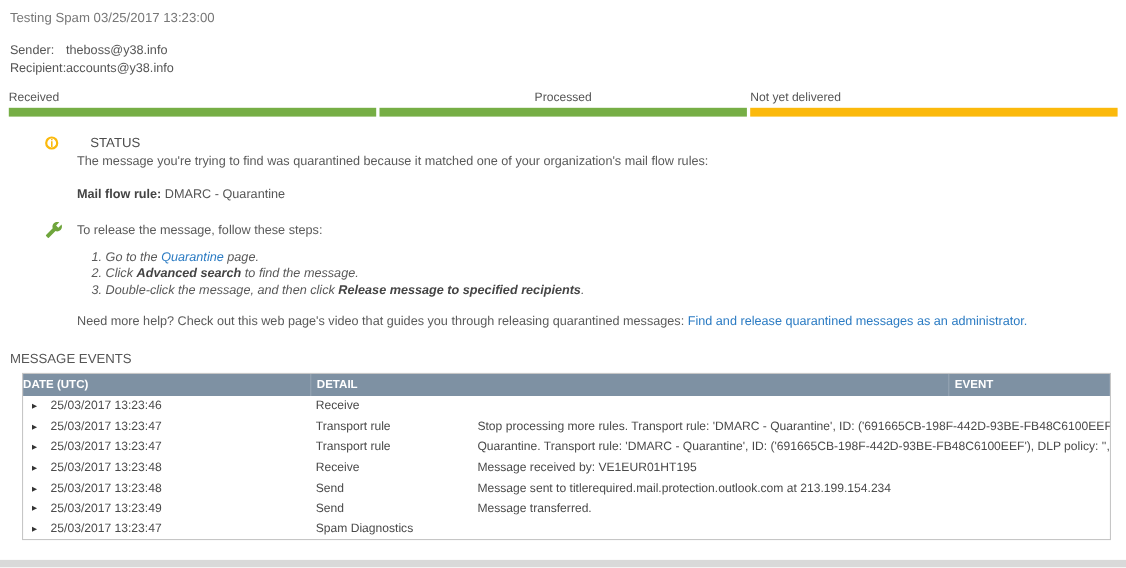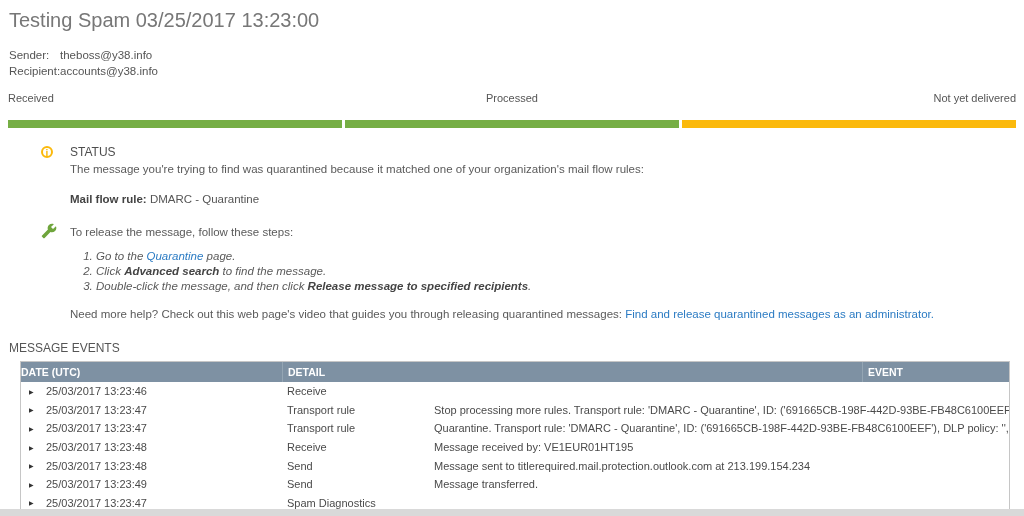--- a/index.html
+++ b/index.html
@@ -11,41 +11,41 @@
   *{box-sizing:border-box;}
   html,body{margin:0;padding:0;}
   body{
     width:1024px;height:516px;overflow:hidden;position:relative;
     background:#ffffff;
     font-family:"Liberation Sans", sans-serif;
     font-size:11.5px;color:#555;
   }
   .page-title{
     padding:9px 0 0 9px;
-    font-size:20px;color:#777;font-weight:400;
+    font-size:12px;color:#777;font-weight:400;
   }
   .meta{margin:15px 0 0 9px;line-height:16px;color:#555;}
   .meta-label{display:inline-block;width:51px;}
   .progress{margin:13px 8px 0 8px;}
-  .progress-labels{display:flex;gap:3px;font-size:11px;color:#555;margin-bottom:16px;}
+  .progress-labels{display:flex;gap:3px;font-size:11px;color:#555;margin-bottom:3px;}
   .plabel{flex:1;}
   .plabel:nth-child(2){text-align:center;}
-  .plabel:nth-child(3){text-align:right;}
+  .plabel:nth-child(3){}
   .progress-bars{display:flex;gap:3px;height:8px;}
   .pbar{flex:1;}
 
   .section{display:flex;margin:17px 0 0 41px;}
   .icon-cell{width:29px;flex:0 0 29px;padding-top:1px;}
   .info-icon{
     display:inline-block;width:12px;height:12px;
     border:2px solid var(--amber);border-radius:50%;
     color:var(--amber);font-size:10px;font-weight:bold;
     text-align:center;line-height:12px;
   }
-  .section-heading{font-size:12px;color:#4d4d4d;}
+  .section-heading{font-size:12px;color:#4d4d4d;margin-left:12px;}
   .section-text{margin-top:3px;color:#5a5a5a;line-height:14px;}
   .rule-line{margin-top:17px;}
   .bold,b{font-weight:bold;color:#444;}
   .link{color:var(--link);cursor:pointer;}
   .fix-steps{margin:10px 0 0 0;padding-left:26px;line-height:14px;color:#5a5a5a;}
   .fix-steps li{margin:0 0 1px 0;font-style:italic;}
   .help-line{margin:14px 0 0 70px;color:#5a5a5a;}
 
   .events-heading{margin:21px 0 0 9px;font-size:12px;color:#555;}
   .events-table{margin:6px 14px 0 20px;border:1px solid #c6c6c6;}

